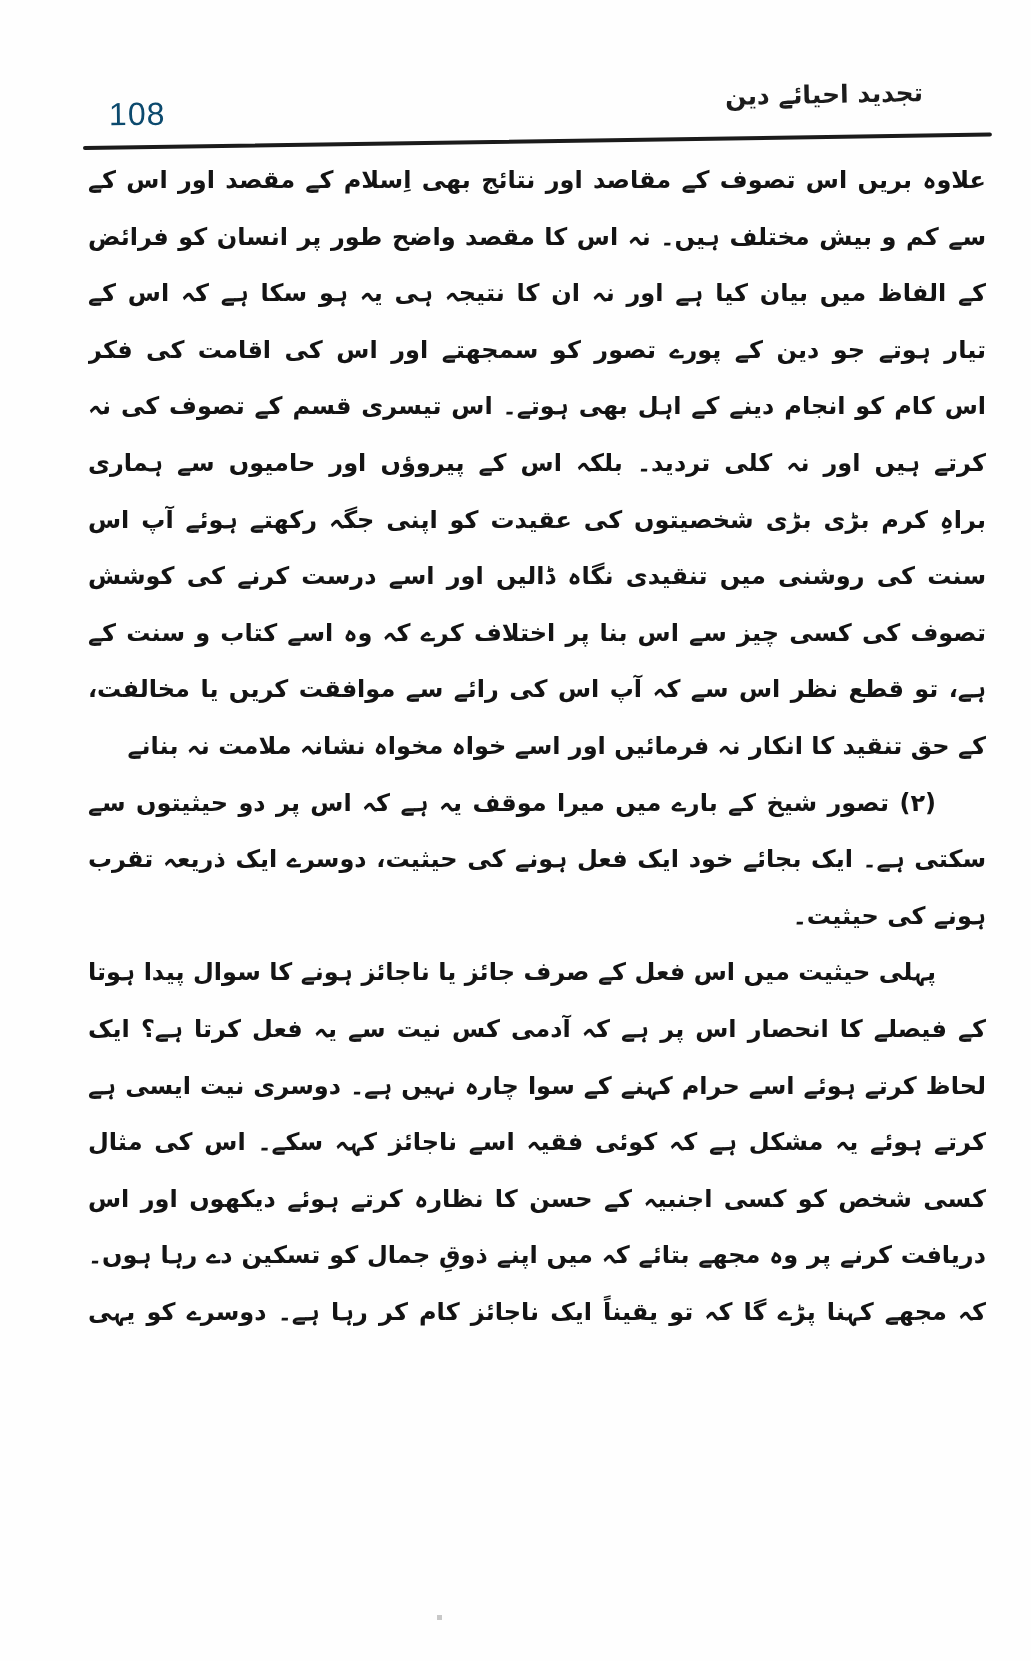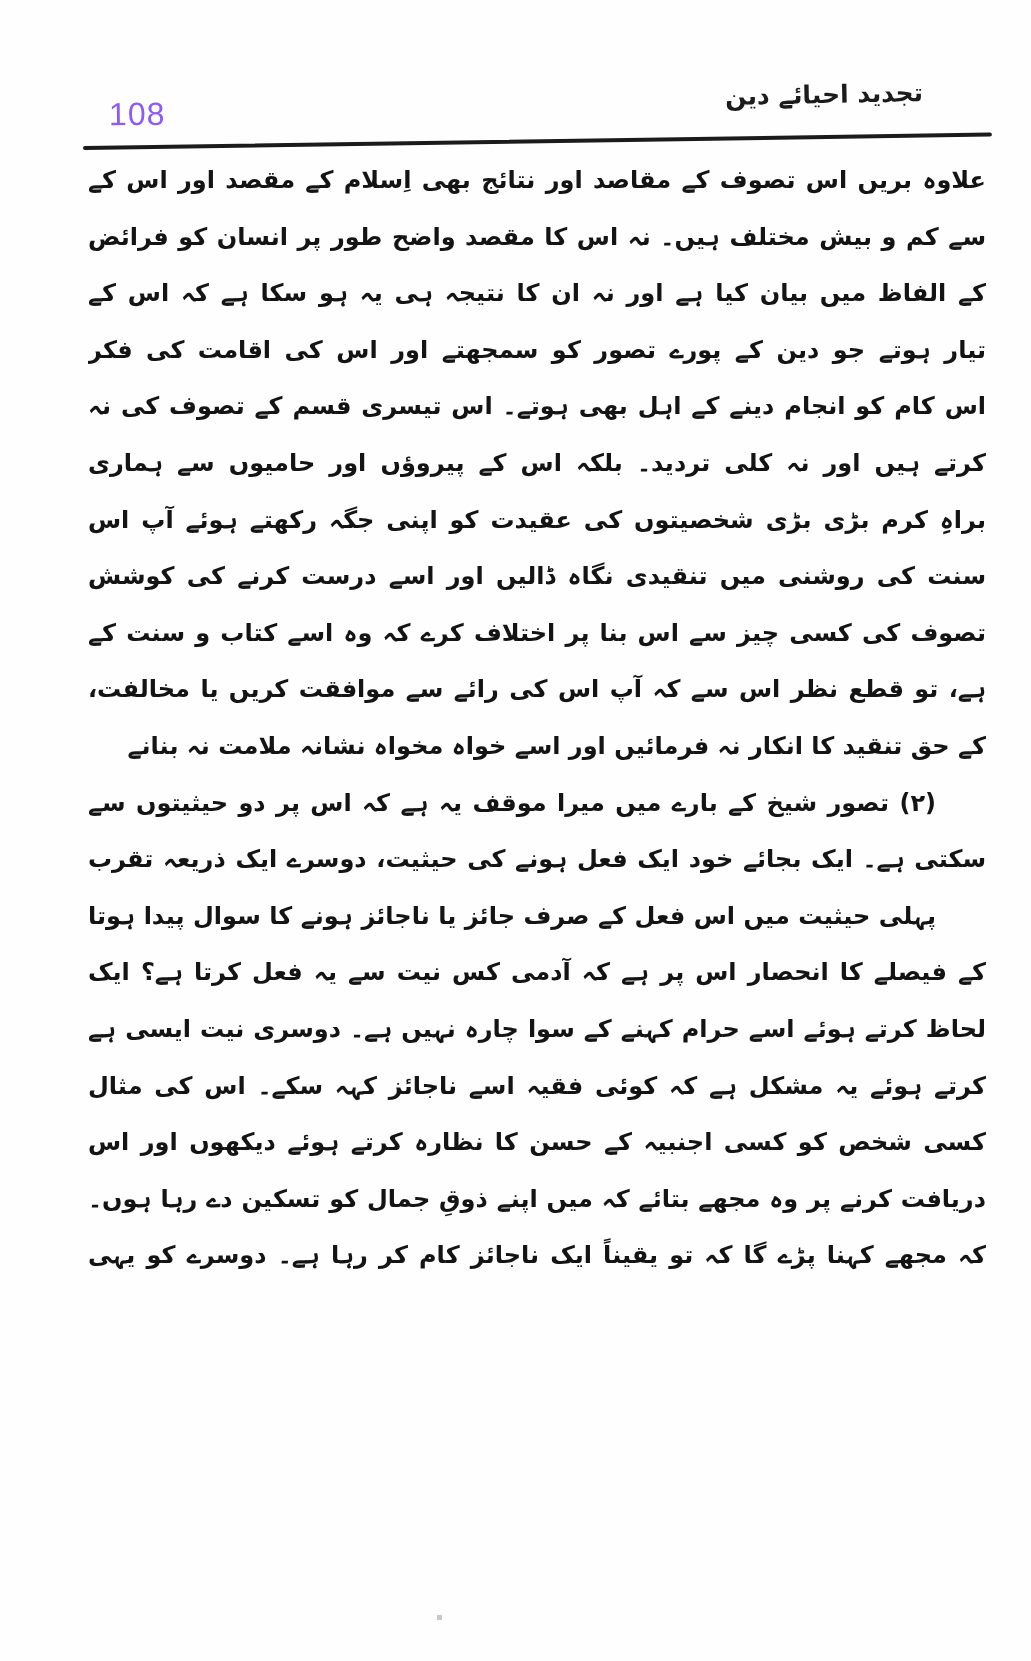--- a/index.html
+++ b/index.html
@@ -9,21 +9,21 @@
     margin:0 auto;
     background:#fefefe;
     font-family:"DejaVu Sans", sans-serif;
     color:#161616;
     overflow:hidden;
   }
   
   .page-number {
     position:absolute; left:109px; top:96px;
     font-family:"Liberation Sans","DejaVu Sans",sans-serif;
-    font-size:32px; letter-spacing:1px; color:#8b5cf6;
+    font-size:32px; letter-spacing:1px; color:#0c4a6e;
     transform:rotate(-0.6deg);
   }
   .header-title {
     position:absolute; right:108px; top:80px;
     direction:rtl; unicode-bidi:embed;
     font-size:25px; font-weight:bold; color:#1c1c1c;
     transform:rotate(-1.1deg);
   }
   .header-rule {
     position:absolute; left:83px; top:146px;
@@ -72,20 +72,21 @@
       <div class="line">تیار ہوتے جو دین کے پورے تصور کو سمجھتے اور اس کی اقامت کی فکر انھیں لاحق ہوتی اور وہ</div>
       <div class="line">اس کام کو انجام دینے کے اہل بھی ہوتے۔ اس تیسری قسم کے تصوف کی نہ ہم کلی تصدیق</div>
       <div class="line">کرتے ہیں اور نہ کلی تردید۔ بلکہ اس کے پیروؤں اور حامیوں سے ہماری گذارش یہ ہے کہ</div>
       <div class="line">براہِ کرم بڑی بڑی شخصیتوں کی عقیدت کو اپنی جگہ رکھتے ہوئے آپ اس تصوف پر کتاب و</div>
       <div class="line">سنت کی روشنی میں تنقیدی نگاہ ڈالیں اور اسے درست کرنے کی کوشش کریں نیز جو شخص اس</div>
       <div class="line">تصوف کی کسی چیز سے اس بنا پر اختلاف کرے کہ وہ اسے کتاب و سنت کے خلاف پاتا</div>
       <div class="line">ہے، تو قطع نظر اس سے کہ آپ اس کی رائے سے موافقت کریں یا مخالفت، بہرحال اس</div>
       <div class="line last">کے حق تنقید کا انکار نہ فرمائیں اور اسے خواہ مخواہ نشانہ ملامت نہ بنانے لگیں۔</div>
       <div class="line indent">(۲) تصور شیخ کے بارے میں میرا موقف یہ ہے کہ اس پر دو حیثیتوں سے گفتگو کی جا</div>
       <div class="line">سکتی ہے۔ ایک بجائے خود ایک فعل ہونے کی حیثیت، دوسرے ایک ذریعہ تقرب الی اللّٰہ</div>
+      <div class="line last">ہونے کی حیثیت۔</div>
       <div class="line indent">پہلی حیثیت میں اس فعل کے صرف جائز یا ناجائز ہونے کا سوال پیدا ہوتا ہے اور اس</div>
       <div class="line">کے فیصلے کا انحصار اس پر ہے کہ آدمی کس نیت سے یہ فعل کرتا ہے؟ ایک نیت ایسی ہے جس کا</div>
       <div class="line">لحاظ کرتے ہوئے اسے حرام کہنے کے سوا چارہ نہیں ہے۔ دوسری نیت ایسی ہے جس کا لحاظ</div>
       <div class="line">کرتے ہوئے یہ مشکل ہے کہ کوئی فقیہ اسے ناجائز کہہ سکے۔ اس کی مثال ایسی ہے جیسے میں</div>
       <div class="line">کسی شخص کو کسی اجنبیہ کے حسن کا نظارہ کرتے ہوئے دیکھوں اور اس حرکت کی غرض</div>
       <div class="line">دریافت کرنے پر وہ مجھے بتائے کہ میں اپنے ذوقِ جمال کو تسکین دے رہا ہوں۔ ظاہر ہے</div>
       <div class="line">کہ مجھے کہنا پڑے گا کہ تو یقیناً ایک ناجائز کام کر رہا ہے۔ دوسرے کو یہی حرکت کرتے</div>
     </div>
 
   <div class="scan-speck"></div>

